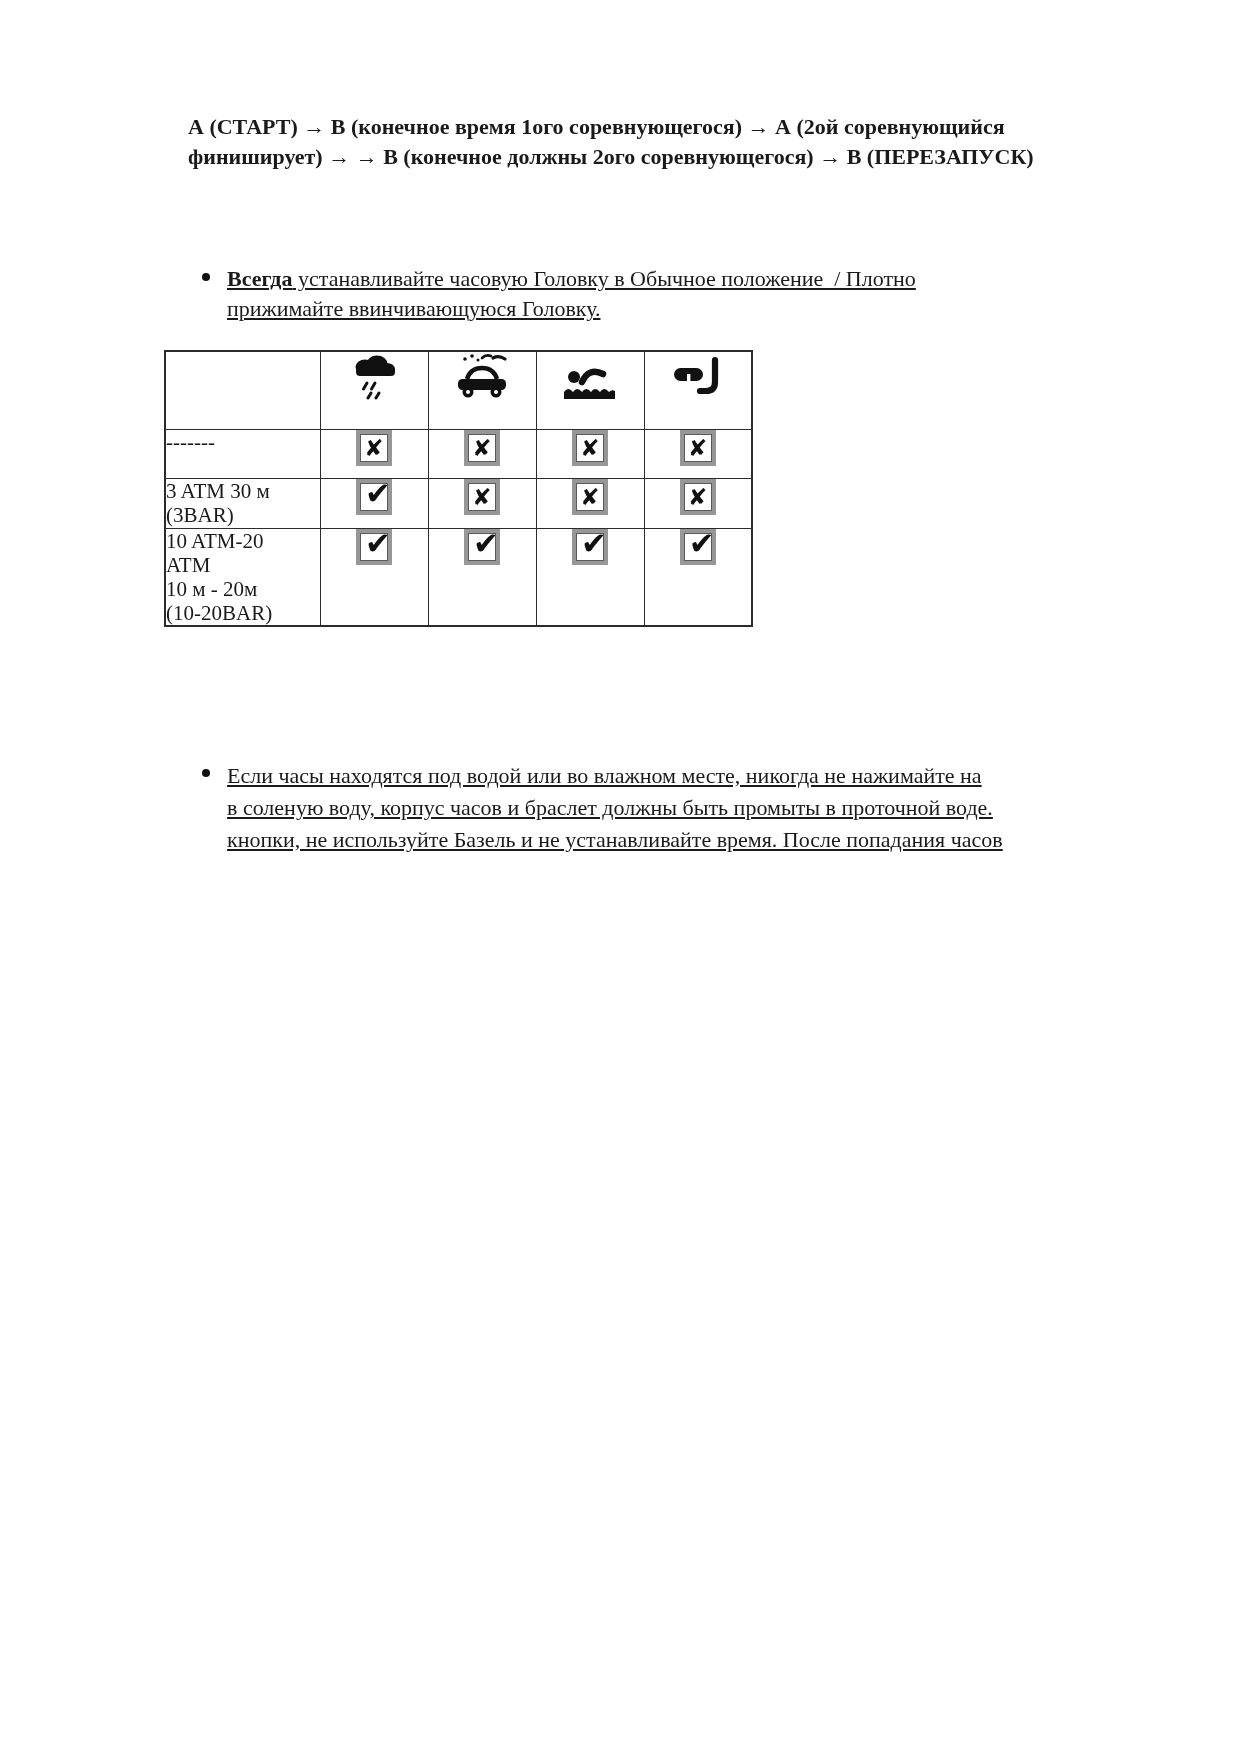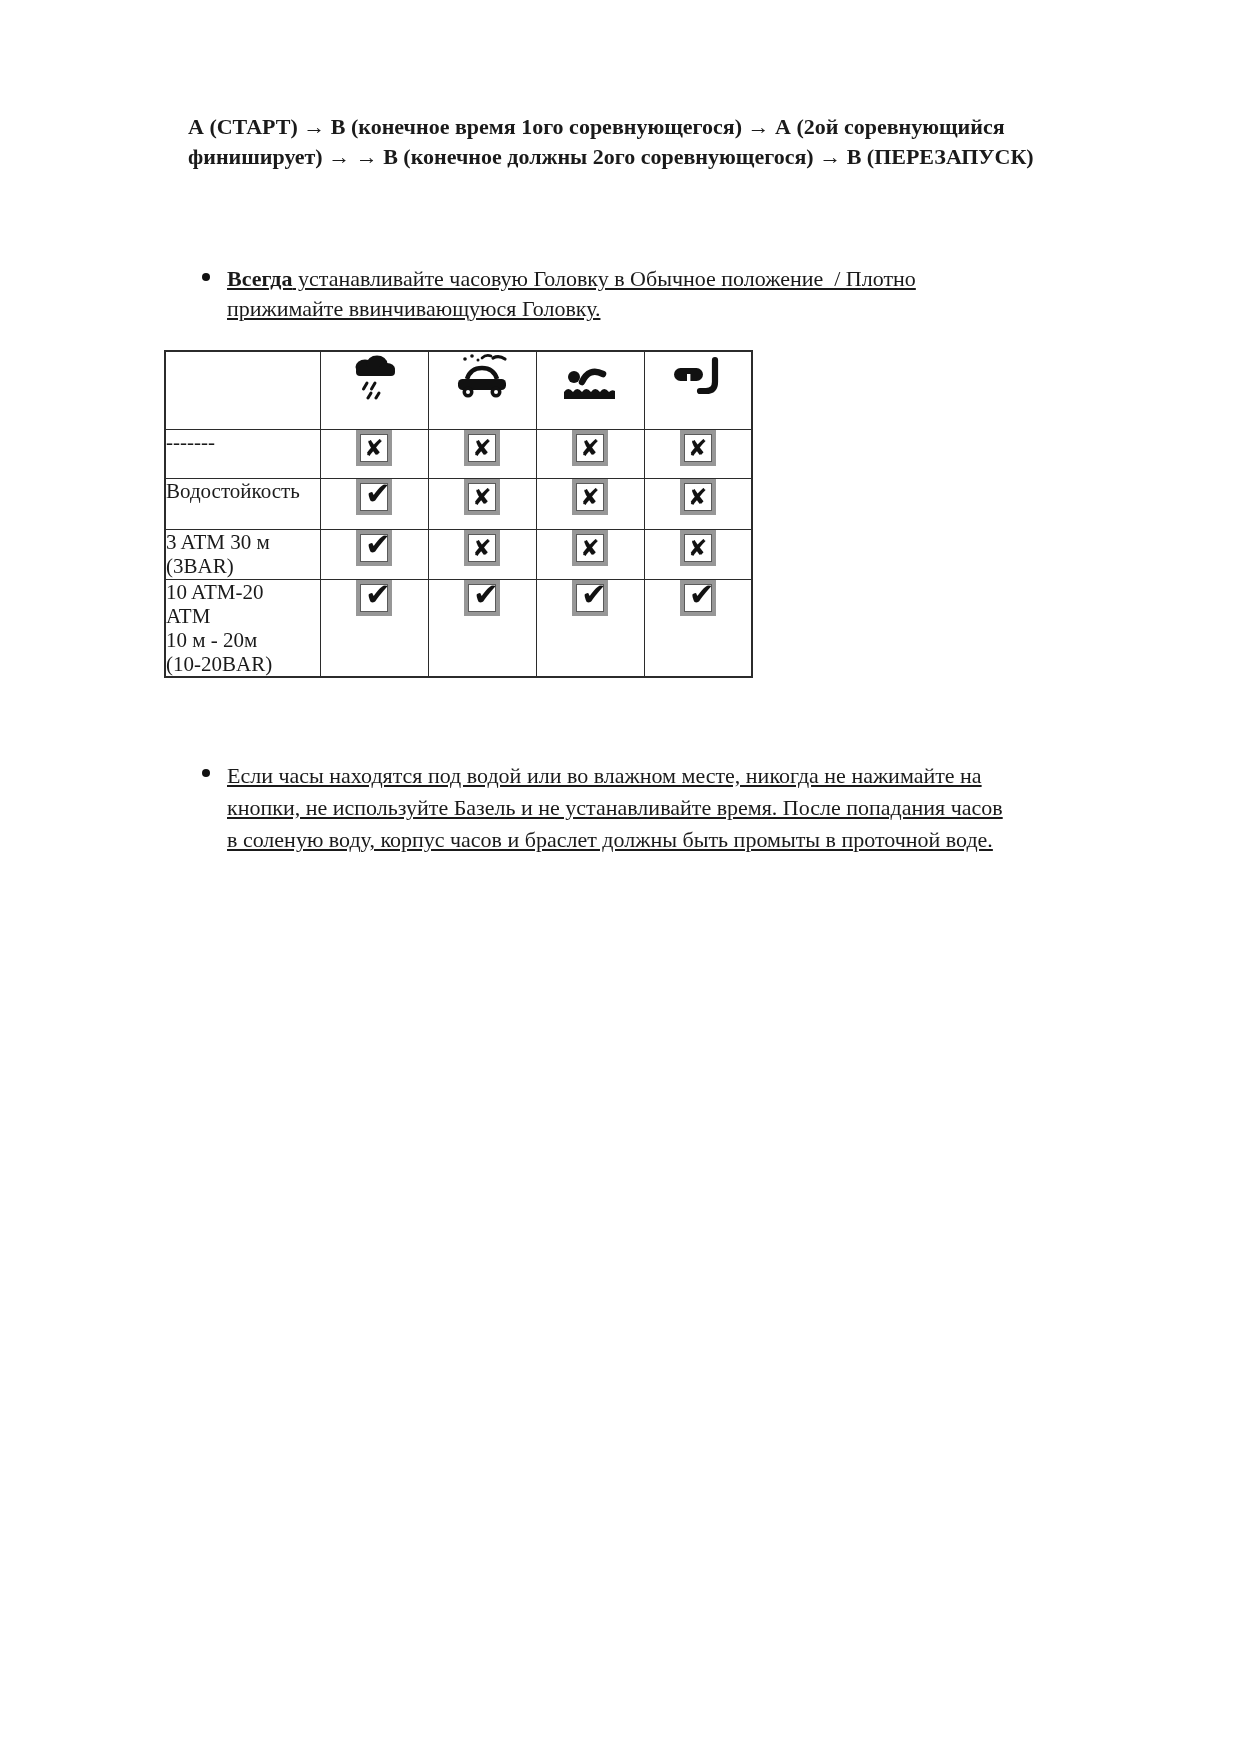--- a/index.html
+++ b/index.html
@@ -137,27 +137,20 @@
     </tr>
 
     <tr class="r0">
       <td class="label-cell">-------</td>
       <td class="mark-cell"><span class="mark cross">✘</span></td>
       <td class="mark-cell"><span class="mark cross">✘</span></td>
       <td class="mark-cell"><span class="mark cross">✘</span></td>
       <td class="mark-cell"><span class="mark cross">✘</span></td>
     </tr>
 
-    <tr class="r1">
-      <td class="label-cell">Водостойкость</td>
-      <td class="mark-cell"><span class="mark check">✔</span></td>
-      <td class="mark-cell"><span class="mark cross">✘</span></td>
-      <td class="mark-cell"><span class="mark cross">✘</span></td>
-      <td class="mark-cell"><span class="mark cross">✘</span></td>
-    </tr>
 
     <tr class="r2">
       <td class="label-cell">3 ATM 30 м
 (3BAR)</td>
       <td class="mark-cell"><span class="mark check">✔</span></td>
       <td class="mark-cell"><span class="mark cross">✘</span></td>
       <td class="mark-cell"><span class="mark cross">✘</span></td>
       <td class="mark-cell"><span class="mark cross">✘</span></td>
     </tr>
 
@@ -172,16 +165,16 @@
       <td class="mark-cell"><span class="mark check">✔</span></td>
       <td class="mark-cell"><span class="mark check">✔</span></td>
     </tr>
   </tbody>
 </table>
 
 <div class="bullet-item b2">
   <span class="bullet-dot"></span>
   <div class="bullet-text">
     <div class="line">Если часы находятся под водой или во влажном месте, никогда не нажимайте на</div>
+    <div class="line">в соленую воду, корпус часов и браслет должны быть промыты в проточной воде.</div>
     <div class="line">кнопки, не используйте Базель и не устанавливайте время. После попадания часов</div>
-    <div class="line">в соленую воду, корпус часов и браслет должны быть промыты в проточной воде.</div>
   </div>
 </div>
 
 </body></html>

